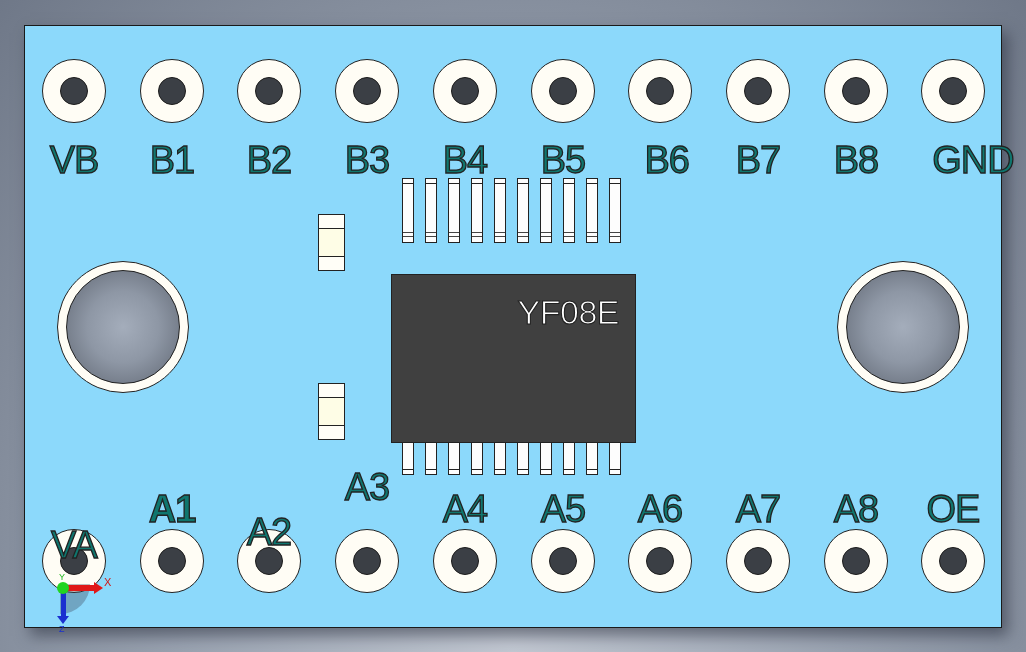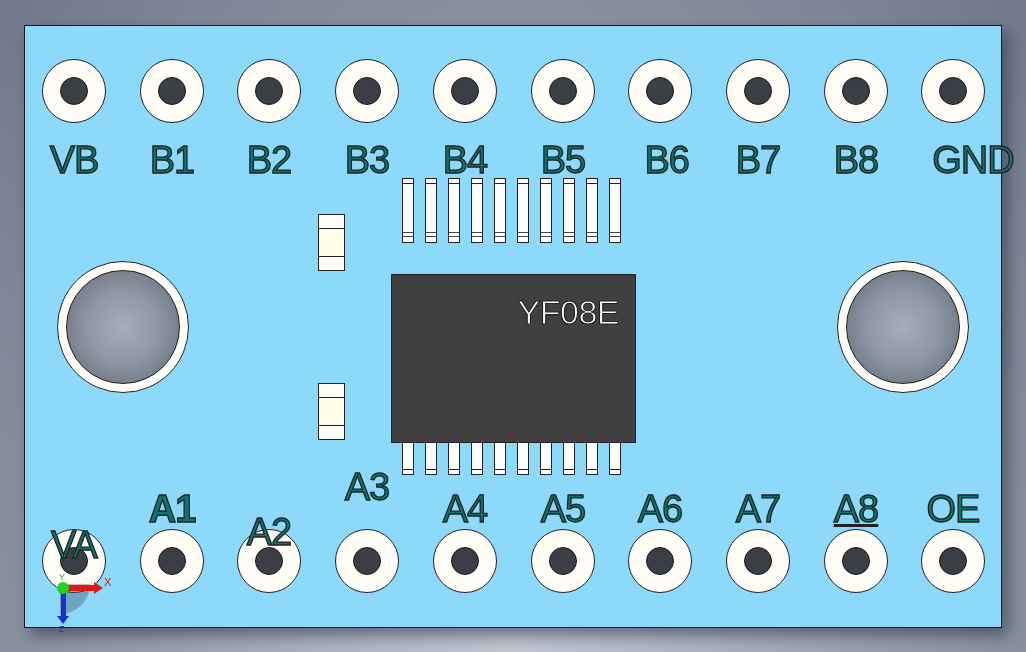--- a/index.html
+++ b/index.html
@@ -164,21 +164,21 @@
           <div class="hole"></div>
         </div>
         <span class="label" style="left: 575px; top: 462px;">A6</span>
         <div class="pad" style="left: 701px; top: 503px;">
           <div class="hole"></div>
         </div>
         <span class="label" style="left: 673px; top: 462px;">A7</span>
         <div class="pad" style="left: 799px; top: 503px;">
           <div class="hole"></div>
         </div>
-        <span class="label" style="left: 771px; top: 462px; text-decoration: underline;">A8</span>
+        <span class="label" style="left: 771px; top: 462px;">A8</span>
         <div class="pad" style="left: 896px; top: 503px;">
           <div class="hole"></div>
         </div>
         <span class="label" style="left: 868px; top: 462px;">OE</span>
       </div>
 
     <div class="mount" style="left:32px; top:235px;">
       <div class="bore"></div>
     </div>
     <div class="mount" style="left:812px; top:235px;">

